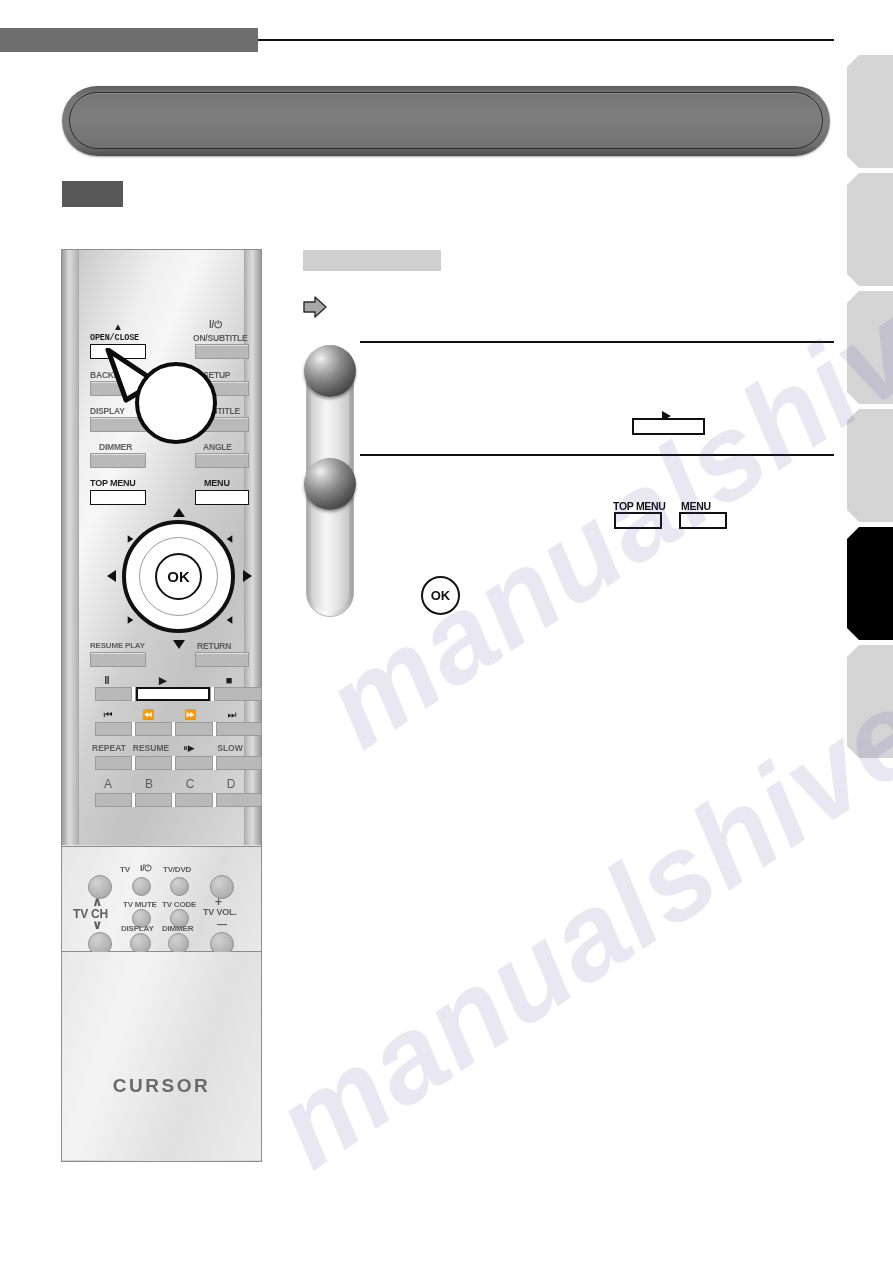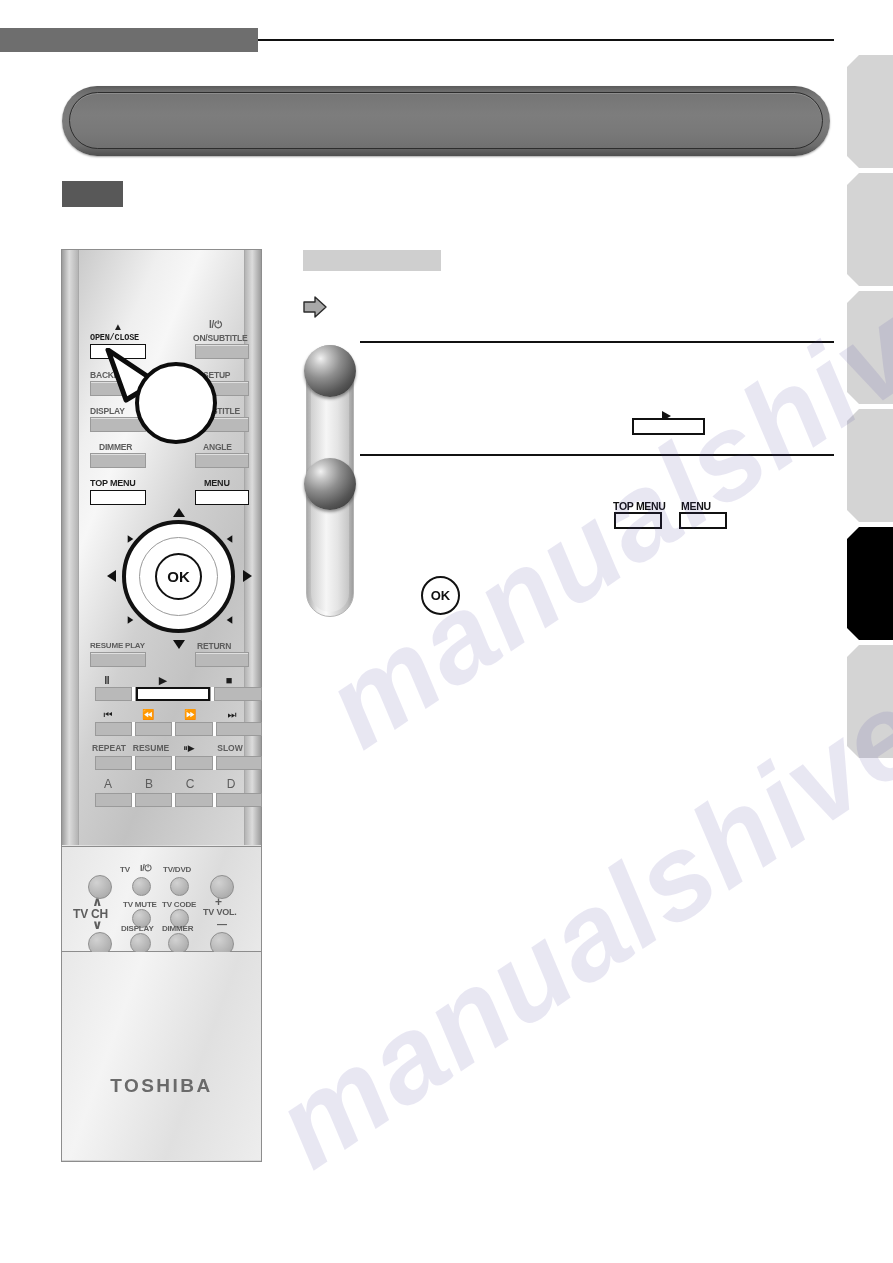--- a/index.html
+++ b/index.html
@@ -349,21 +349,21 @@
     <div class="tvlbl" style="left:100px;top:77px;">DIMMER</div>
     <div class="tvlbl" style="left:155px;top:72px;font-size:10px;">—</div>
 
     <div class="rbtn" style="left:26px;top:85px;width:22px;height:22px;"></div>
     <div class="rbtn" style="left:68px;top:86px;width:19px;height:19px;"></div>
     <div class="rbtn" style="left:106px;top:86px;width:19px;height:19px;"></div>
     <div class="rbtn" style="left:148px;top:85px;width:22px;height:22px;"></div>
   </div>
 
   <div id="rc-lower">
-    <div id="toshiba-logo">TOSHIBA</div>
+    <div id="toshiba-logo">CURSOR</div>
   </div>
 </div>
 
 <svg class="abs" id="callout-tail" viewBox="0 0 60 60">
   <polygon points="4,2 52,34 22,52" fill="#ffffff" stroke="#0c0c0c" stroke-width="5" stroke-linejoin="round"></polygon>
 </svg>
 <div id="callout" class="abs">
   <span></span>
 </div>
 

